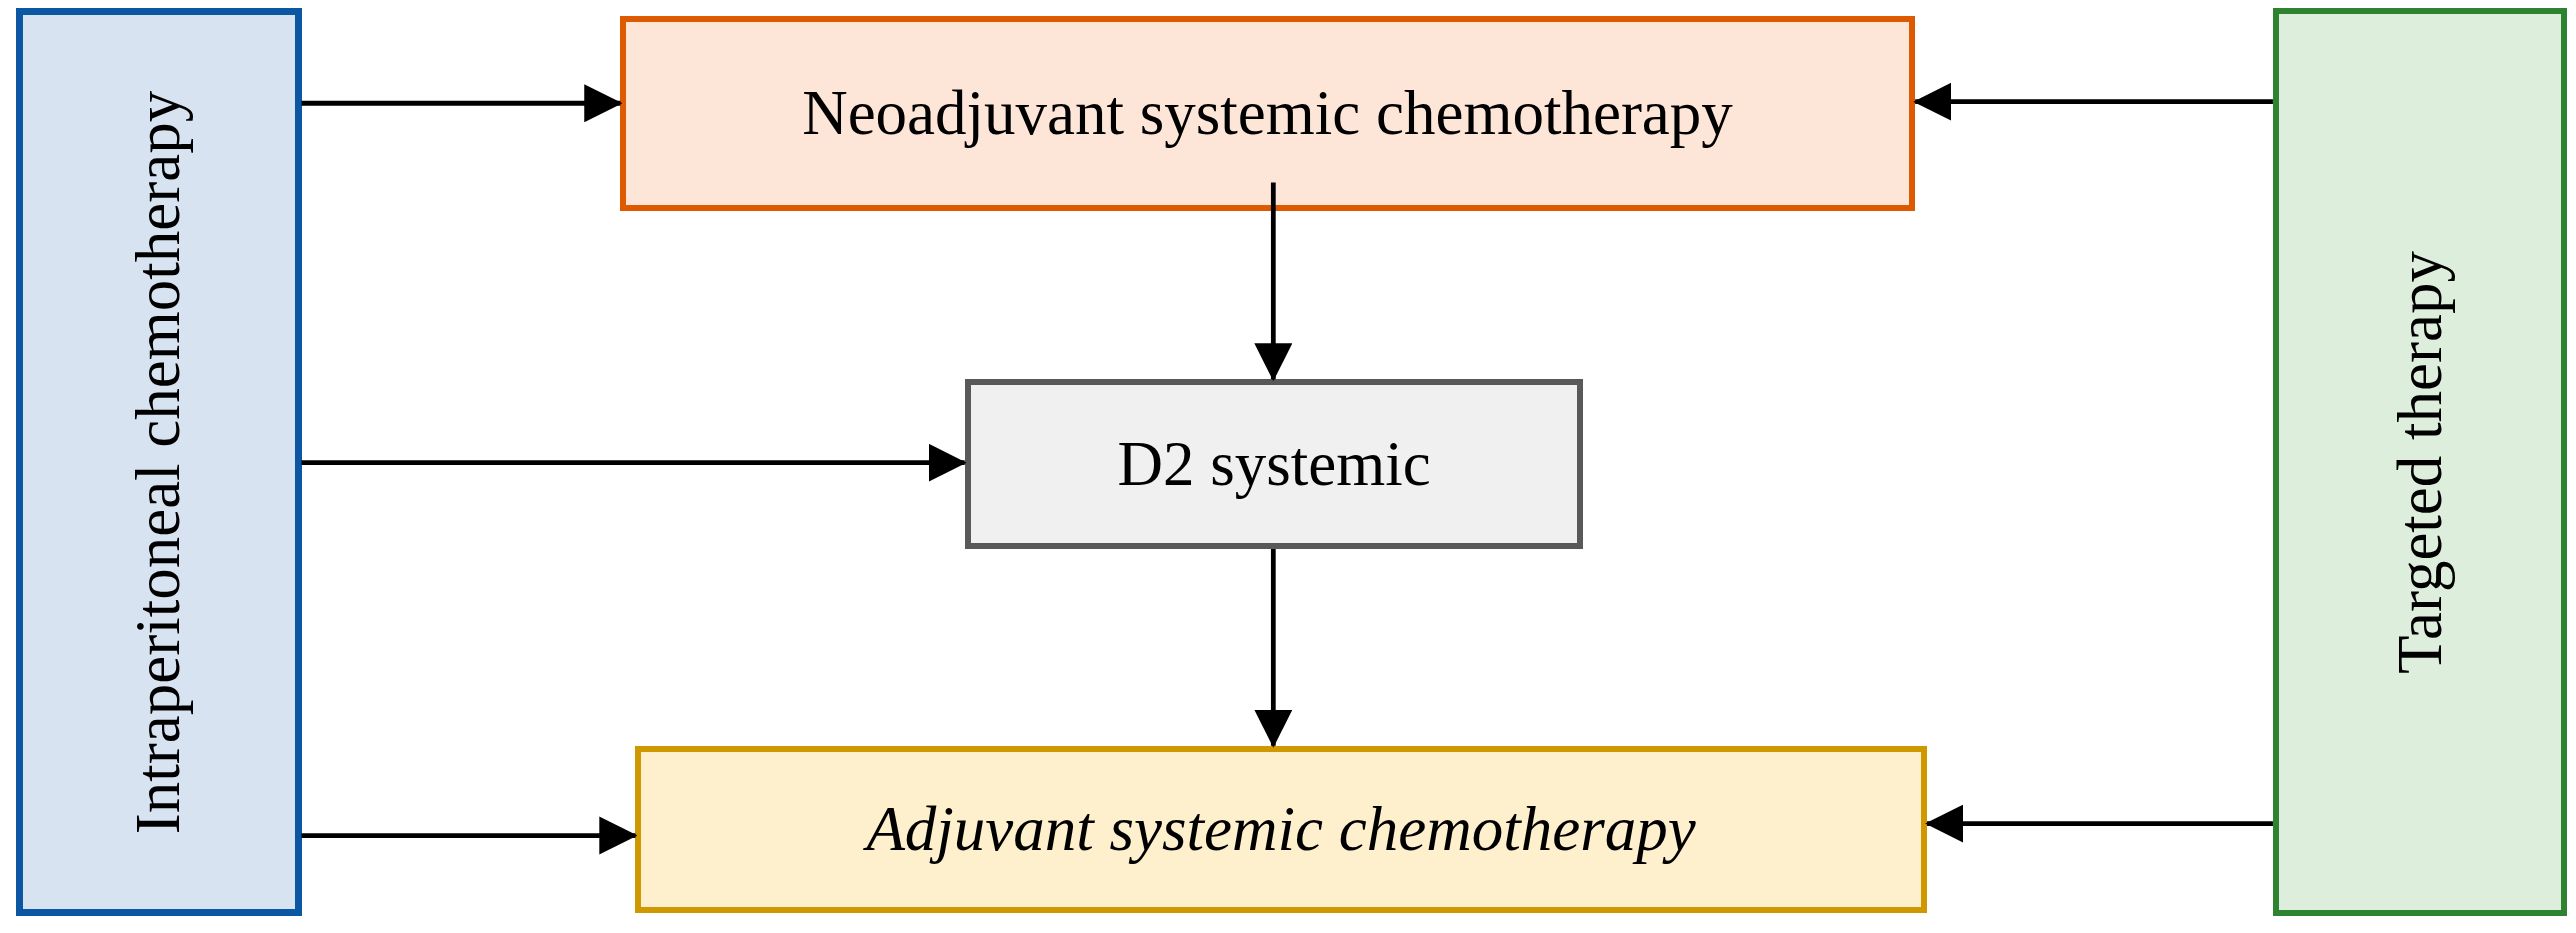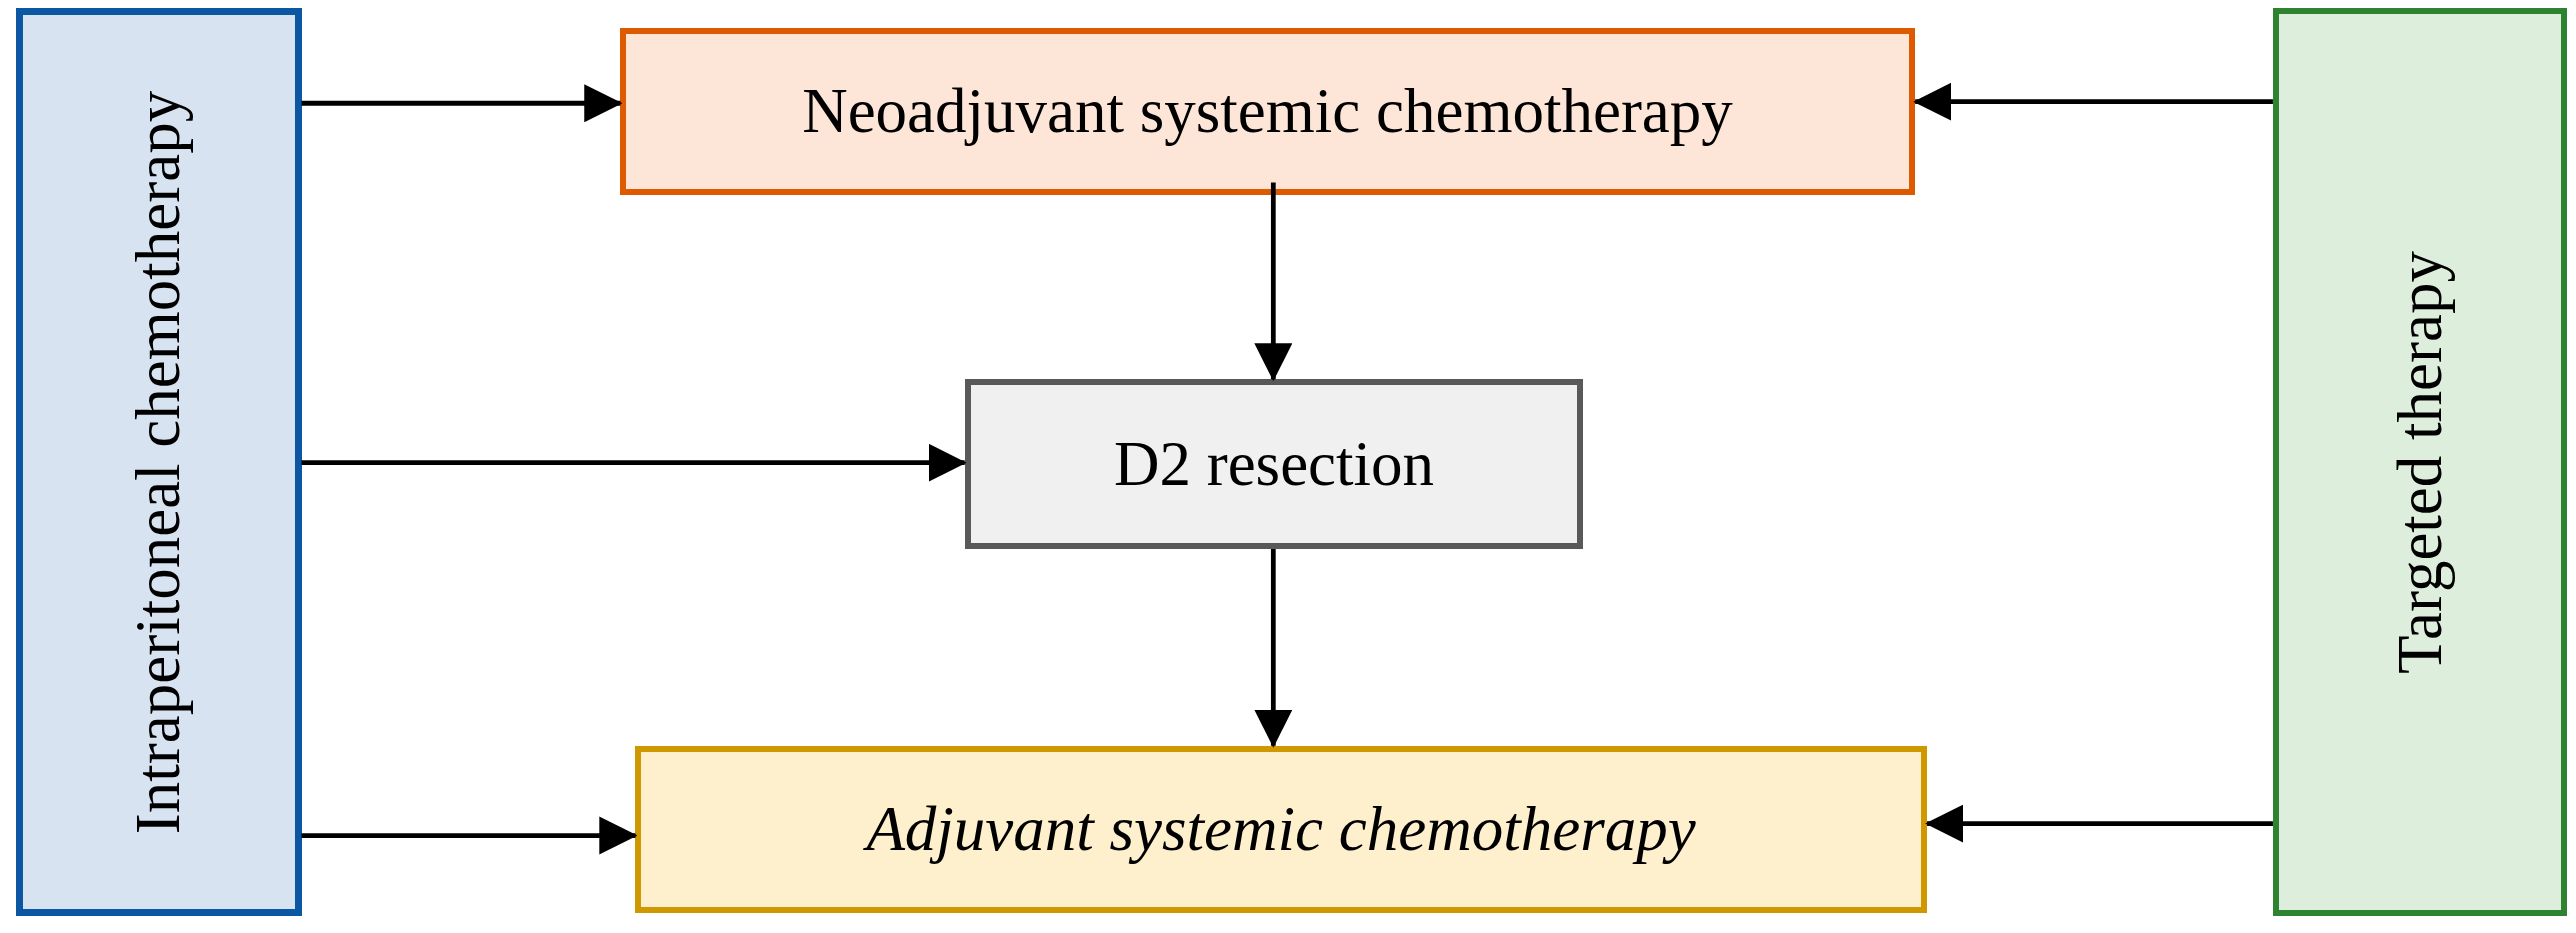--- a/index.html
+++ b/index.html
@@ -22,21 +22,21 @@
   .node .lbl {
     white-space: nowrap;
     font-size: 63px;
     line-height: 1;
     color: #000000;
     text-align: center;
   }
   .node .lbl.rot-ccw { transform: rotate(-90deg); }
   
   #node-intraperitoneal { left: 16px;   top: 8px;  width: 286px;  height: 908px; border-width: 7.1px; }
-  #node-neoadjuvant     { left: 620px;  top: 16px;  width: 1295px; height: 167px;  border-width: 6.3px; margin-top: 12px; }
+  #node-neoadjuvant     { left: 620px;  top: 16px;  width: 1295px; height: 195px;  border-width: 6.3px; }
   #node-d2              { left: 965px; top: 379px; width: 618px;  height: 170px;  border-width: 6.3px; }
   #node-adjuvant        { left: 635px;  top: 746px; width: 1292px; height: 167px;  border-width: 6.3px; }
   #node-targeted        { left: 2273px; top: 8px;  width: 294px;  height: 908px; border-width: 6.3px; }
   svg.arrows {
     position: absolute;
     left: 0; top: 0;
     width: 2576px;
     height: 934px;
     pointer-events: none;
   }
@@ -49,21 +49,21 @@
 
   <div class="node" id="node-intraperitoneal" style="background-color: rgb(216, 227, 242); border-color: rgb(11, 87, 164);">
     <span class="lbl rot-ccw">Intraperitoneal chemotherapy</span>
   </div>
 
   <div class="node" id="node-neoadjuvant" style="background-color: rgb(253, 229, 215); border-color: rgb(221, 90, 0);">
     <span class="lbl">Neoadjuvant systemic chemotherapy</span>
   </div>
 
   <div class="node" id="node-d2" style="background-color: rgb(240, 240, 240); border-color: rgb(89, 89, 89);">
-    <span class="lbl">D2 resection</span>
+    <span class="lbl">D2 systemic</span>
   </div>
 
   <div class="node" id="node-adjuvant" style="background-color: rgb(254, 240, 205); border-color: rgb(208, 152, 0); font-style: italic;">
     <span class="lbl">Adjuvant systemic chemotherapy</span>
   </div>
 
   <div class="node" id="node-targeted" style="background-color: rgb(221, 238, 220); border-color: rgb(46, 131, 48);">
     <span class="lbl rot-ccw">Targeted therapy</span>
   </div>
 

